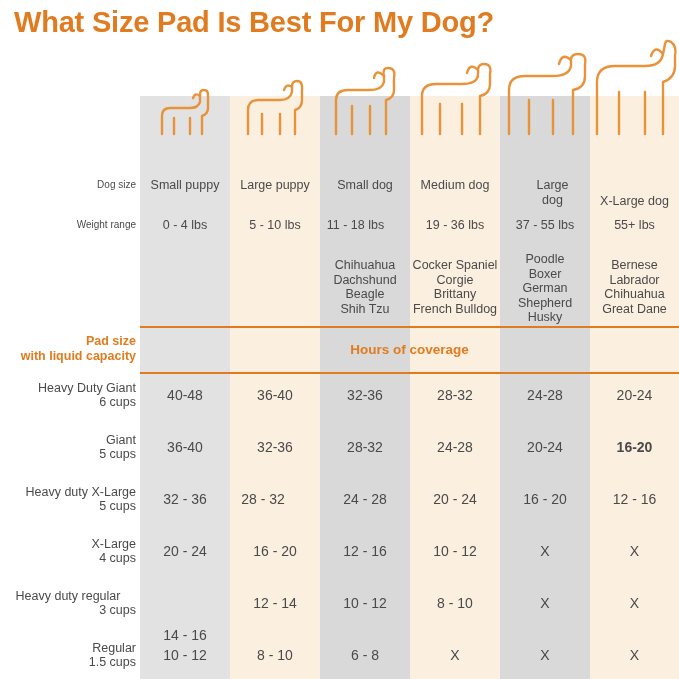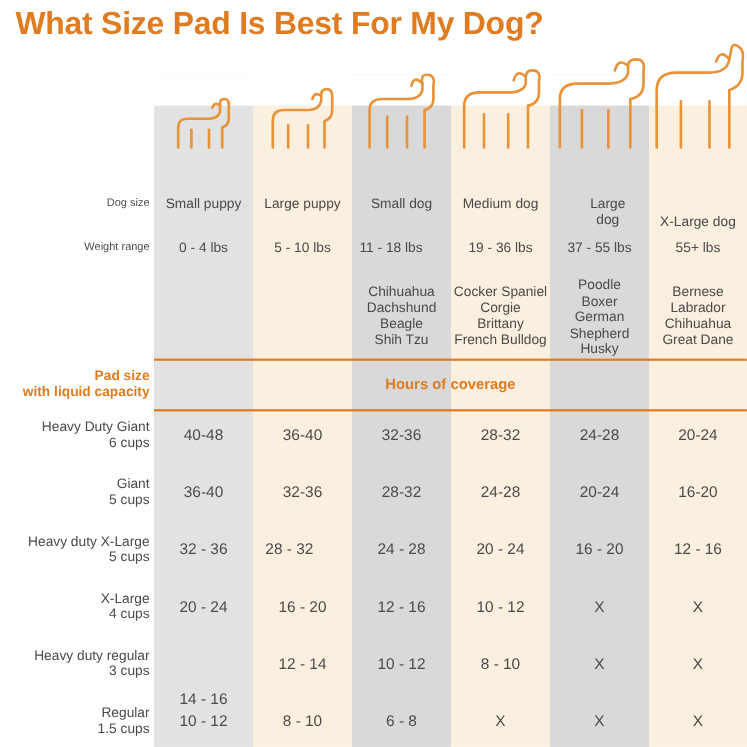--- a/index.html
+++ b/index.html
@@ -237,41 +237,41 @@
     <div class="cell big-cell" style="left:500px;top:320px;width:90px;">24-28</div>
     <div class="cell big-cell" style="left:590px;top:320px;width:89px;">20-24</div>
 
     <div class="rowlabel" style="top:365px;">Giant</div>
     <div class="rowlabel" style="top:379px;">5 cups</div>
     <div class="cell big-cell" style="left:140px;top:372px;width:90px;">36-40</div>
     <div class="cell big-cell" style="left:230px;top:372px;width:90px;">32-36</div>
     <div class="cell big-cell" style="left:320px;top:372px;width:90px;">28-32</div>
     <div class="cell big-cell" style="left:410px;top:372px;width:90px;">24-28</div>
     <div class="cell big-cell" style="left:500px;top:372px;width:90px;">20-24</div>
-    <div class="cell big-cell" style="left:590px;top:372px;width:89px;">16-20</div>
+    <div class="cell big-cell" style="left:590px;top:372px;width:89px;font-weight:bold;">16-20</div>
 
     <div class="rowlabel" style="top:417px;">Heavy duty X-Large</div>
     <div class="rowlabel" style="top:431px;">5 cups</div>
     <div class="cell big-cell" style="left:140px;top:424px;width:90px;">32 - 36</div>
     <div class="cell big-cell" style="left:214px;top:424px;width:98px;">28 - 32</div>
     <div class="cell big-cell" style="left:320px;top:424px;width:90px;">24 - 28</div>
     <div class="cell big-cell" style="left:410px;top:424px;width:90px;">20 - 24</div>
     <div class="cell big-cell" style="left:500px;top:424px;width:90px;">16 - 20</div>
     <div class="cell big-cell" style="left:590px;top:424px;width:89px;">12 - 16</div>
 
     <div class="rowlabel" style="top:469px;">X-Large</div>
     <div class="rowlabel" style="top:483px;">4 cups</div>
     <div class="cell big-cell" style="left:140px;top:476px;width:90px;">20 - 24</div>
     <div class="cell big-cell" style="left:230px;top:476px;width:90px;">16 - 20</div>
     <div class="cell big-cell" style="left:320px;top:476px;width:90px;">12 - 16</div>
     <div class="cell big-cell" style="left:410px;top:476px;width:90px;">10 - 12</div>
     <div class="cell big-cell" style="left:500px;top:476px;width:90px;">X</div>
     <div class="cell big-cell" style="left:590px;top:476px;width:89px;">X</div>
 
-    <div class="rowlabel" style="top:521px;">Heavy duty regular</div>
+    <div class="rowlabel" style="top:521px;text-align:center;">Heavy duty regular</div>
     <div class="rowlabel" style="top:535px;">3 cups</div>
     <div class="cell big-cell" style="left:140px;top:528px;width:90px;margin-top:32px;">14 - 16</div>
     <div class="cell big-cell" style="left:230px;top:528px;width:90px;">12 - 14</div>
     <div class="cell big-cell" style="left:320px;top:528px;width:90px;">10 - 12</div>
     <div class="cell big-cell" style="left:410px;top:528px;width:90px;">8 - 10</div>
     <div class="cell big-cell" style="left:500px;top:528px;width:90px;">X</div>
     <div class="cell big-cell" style="left:590px;top:528px;width:89px;">X</div>
 
     <div class="rowlabel" style="top:573px;">Regular</div>
     <div class="rowlabel" style="top:587px;">1.5 cups</div>

